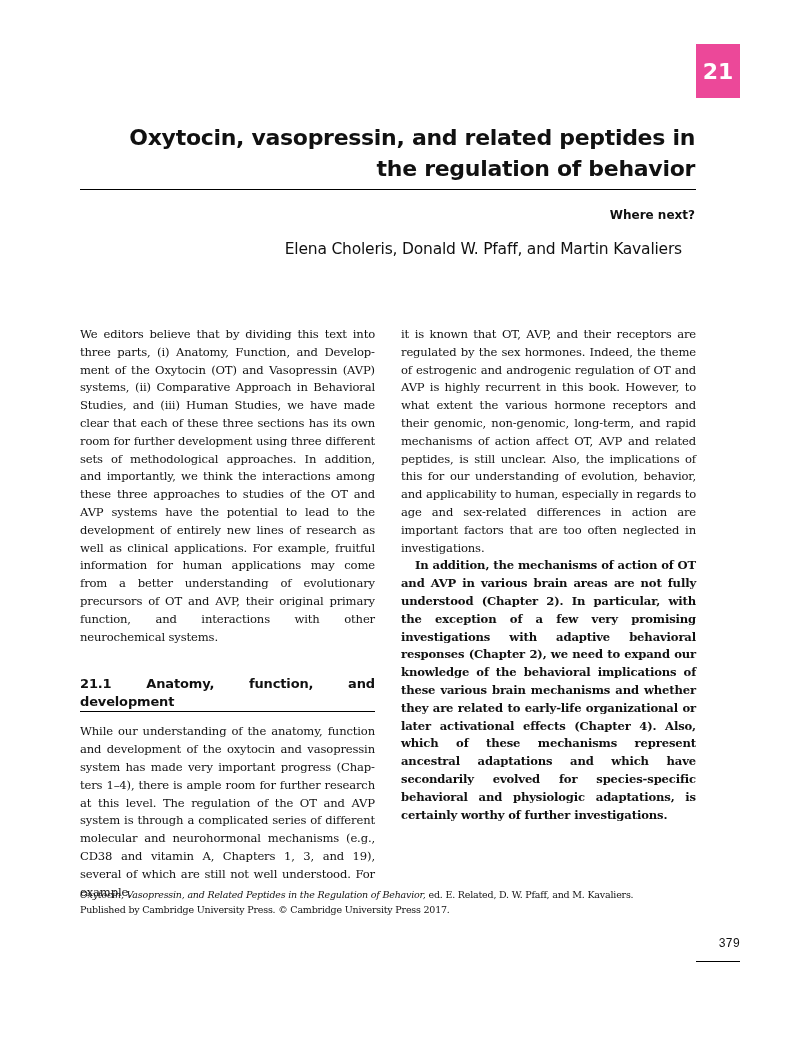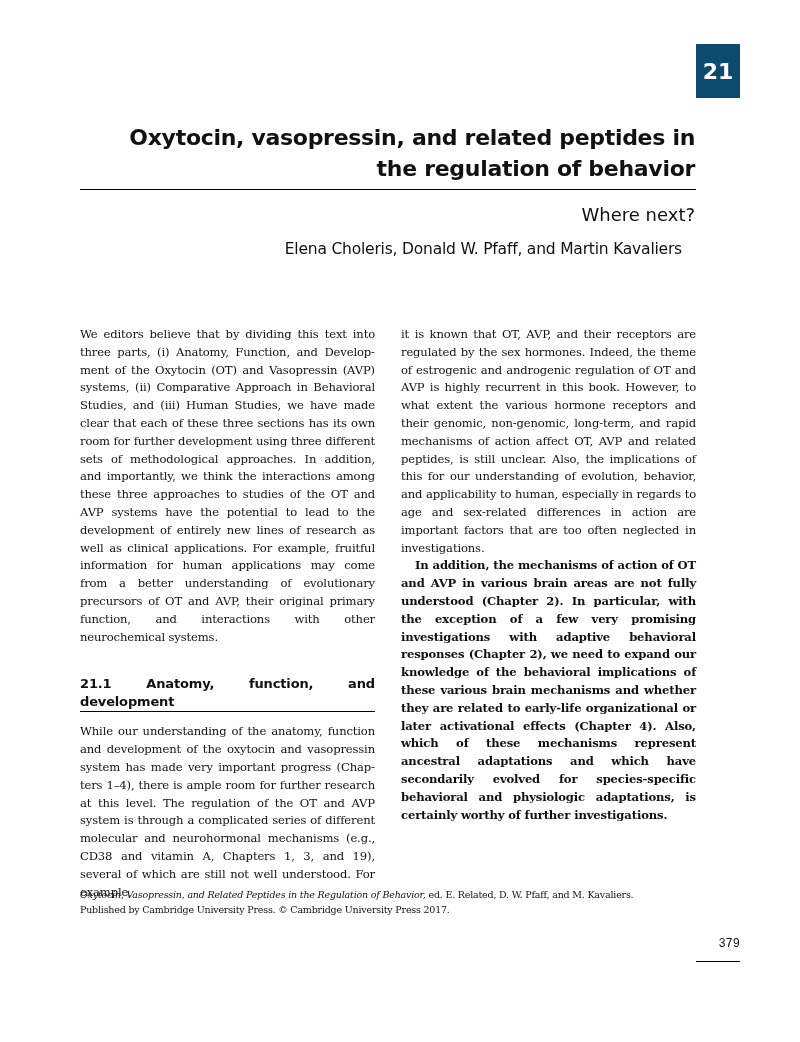--- a/index.html
+++ b/index.html
@@ -1,31 +1,31 @@
 <!DOCTYPE html>
 <html><head>
   <meta charset="utf-8">
   <style>
     html, body { margin: 0; padding: 0; background: #ffffff; }
     body { width: 800px; height: 1042px; position: relative; overflow: hidden; color: #111; }
     .chapter-box {
       position: absolute; left: 696px; top: 44px; width: 44px; height: 54px;
-      background: #0c4a6e; color: #fff;
+      background: #ec4899; color: #fff;
       font-family: "DejaVu Sans", sans-serif; font-weight: bold; font-size: 22px;
       display: flex; align-items: center; justify-content: center;
     }
     .title {
       position: absolute; right: 105px; top: 122px; width: 600px; text-align: right;
       font-family: "DejaVu Sans", sans-serif; font-weight: bold; font-size: 22px; line-height: 31px;
       letter-spacing: -0.3px;
     }
     .title-rule { position: absolute; left: 80px; top: 189px; width: 616px; height: 1px; background: #000; }
     .subtitle {
       position: absolute; right: 105px; top: 203px;
-      font-family: "DejaVu Sans", sans-serif; font-weight: normal; font-size: 18px; line-height: 24px;
+      font-family: "DejaVu Sans", sans-serif; font-weight: bold; font-size: 12px; line-height: 24px;
     }
     .authors {
       position: absolute; right: 118px; top: 238px;
       font-family: "DejaVu Sans", sans-serif; font-size: 15.5px; line-height: 22px; letter-spacing: -0.2px;
     }
     .col {
       position: absolute; top: 326px; width: 295px;
       font-family: "DejaVu Serif", serif; font-size: 11.6px; line-height: 17.8px;
       text-align: justify; hyphens: manual; letter-spacing: -0.15px;
     }

